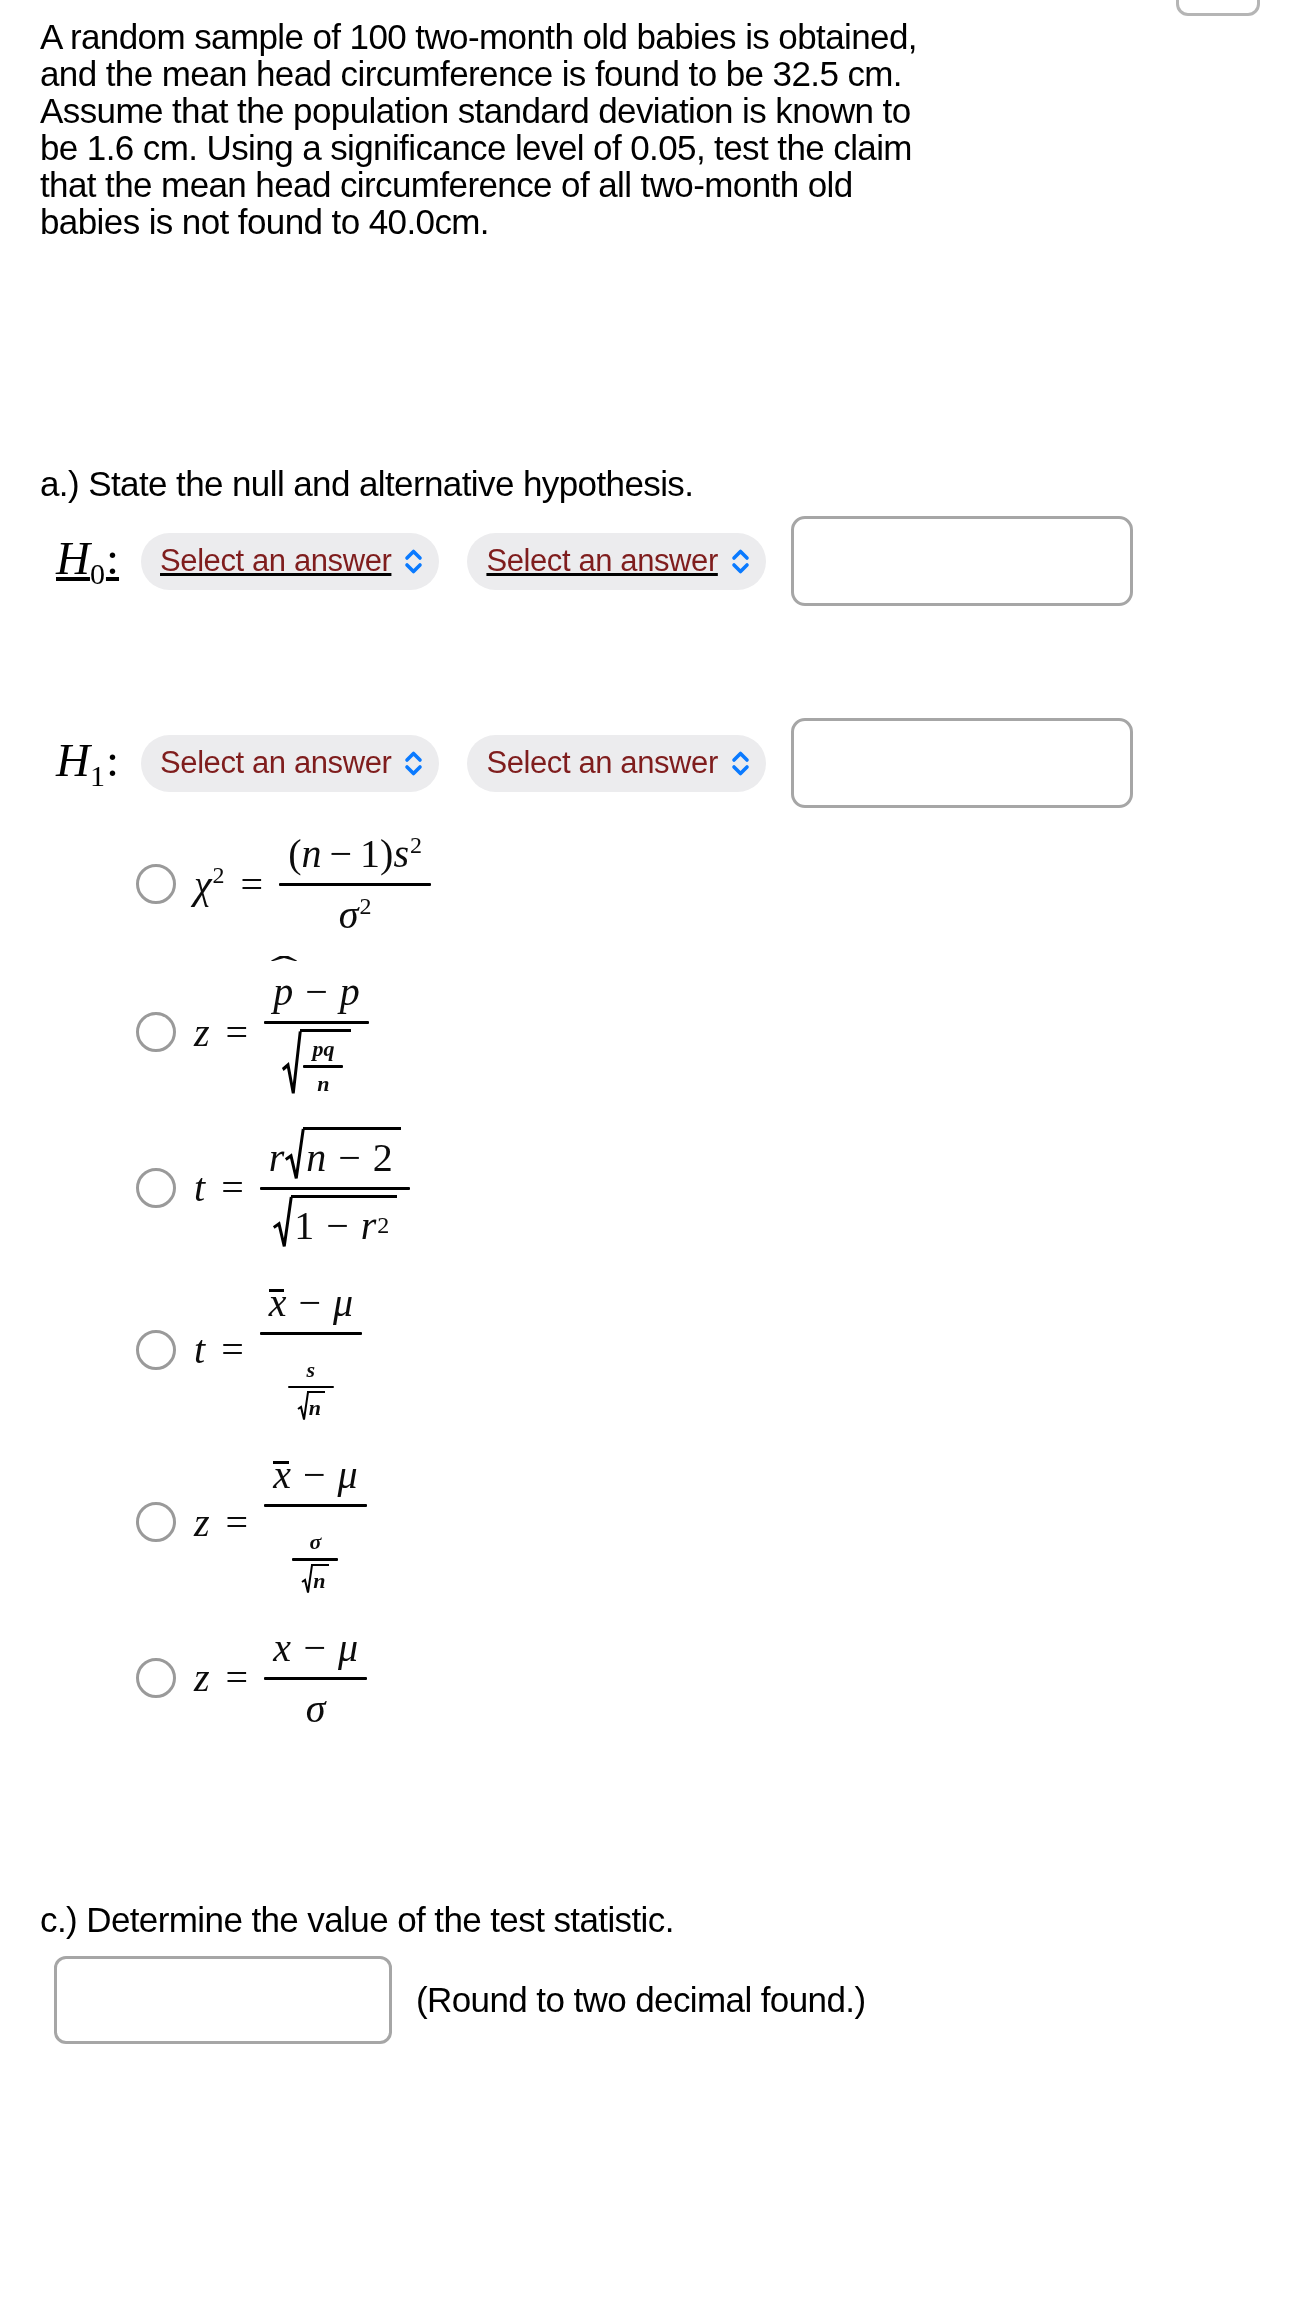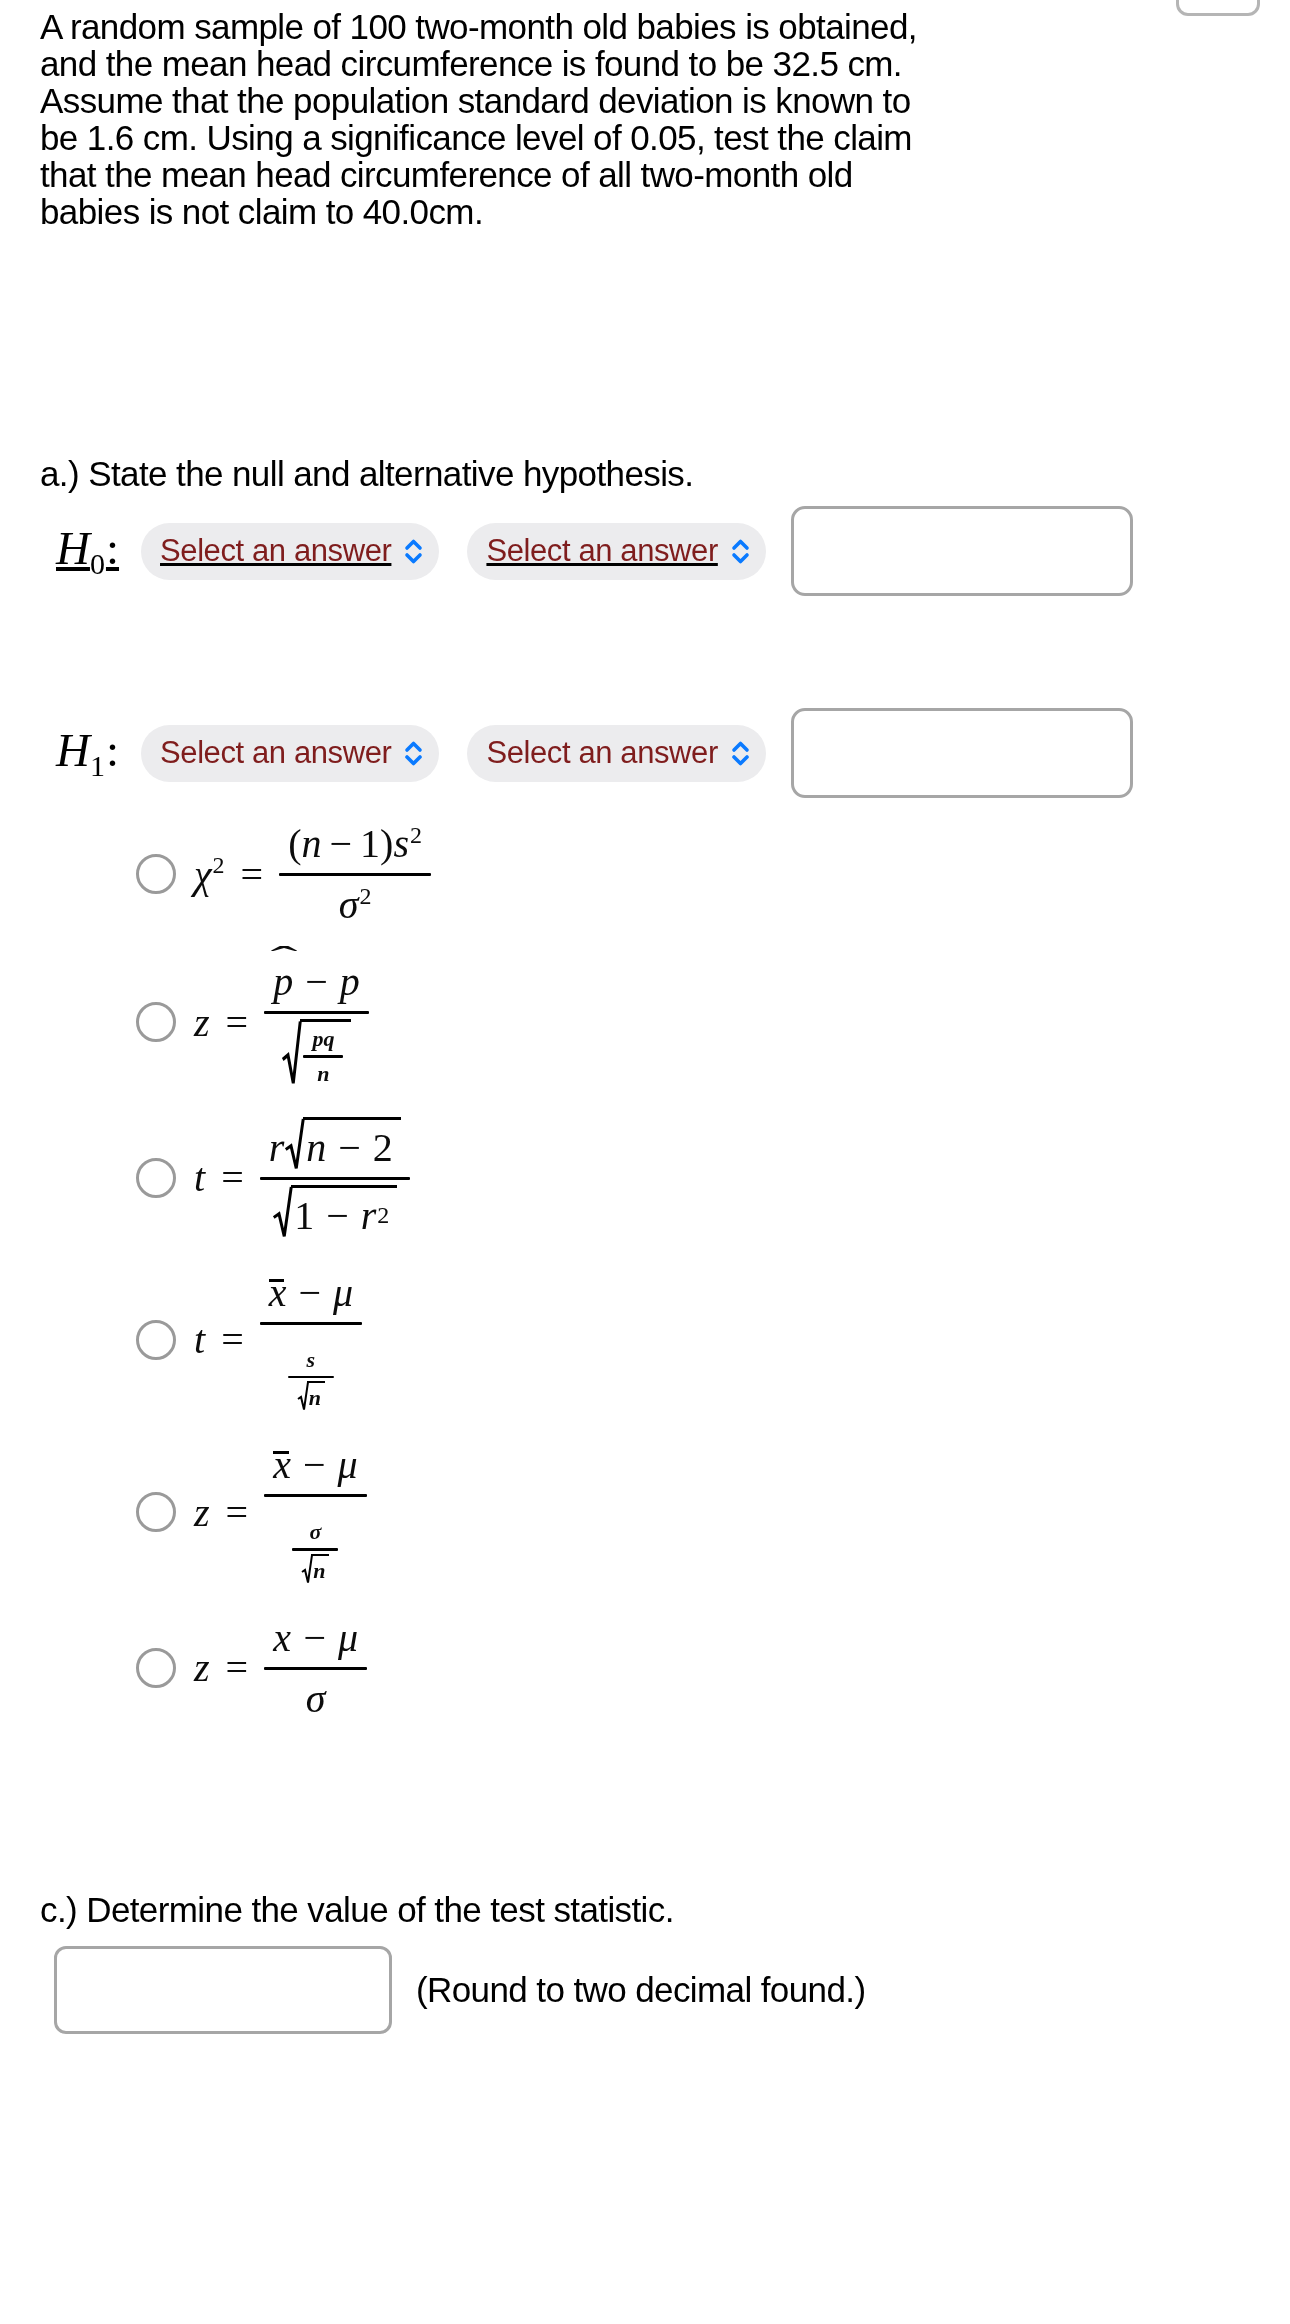--- a/index.html
+++ b/index.html
@@ -5,21 +5,21 @@
   * { box-sizing: border-box; margin: 0; padding: 0; }
   html, body { width: 1290px; }
   body {
     height: 2324px;
     background: #ffffff;
     color: #000;
     font-family: "Liberation Sans", "DejaVu Sans", sans-serif;
     position: relative;
     overflow: hidden;
   }
-  .content { padding: 8px 0 0 40px; }
+  .content { padding: 18px 0 0 40px; }
 
   
   .top-partial {
     position: absolute;
     top: -30px; right: 30px;
     width: 84px; height: 46px;
     border: 3px solid #b5b5b5;
     border-radius: 12px;
     background: #fff;
   }
@@ -180,21 +180,21 @@
 <div class="top-partial"></div>
 
 <div class="content">
 
   <div class="para">
     <div class="para-line">A random sample of 100 two-month old babies is obtained,</div>
     <div class="para-line">and the mean head circumference is found to be 32.5 cm.</div>
     <div class="para-line">Assume that the population standard deviation is known to</div>
     <div class="para-line">be 1.6 cm. Using a significance level of 0.05, test the claim</div>
     <div class="para-line">that the mean head circumference of all two-month old</div>
-    <div class="para-line">babies is not claim to 40.0cm.</div>
+    <div class="para-line">babies is not found to 40.0cm.</div>
   </div>
 
   <div class="heading heading-a">a.) State the null and alternative hypothesis.</div>
 
   <div class="hyp-row h0">
     <span class="hlabel"><span>H</span><span class="hsub">0</span><span class="hcolon">:</span></span>
     <button class="pill">
       <span>Select an answer</span>
       <span class="chev">
         <svg width="21" height="31" viewBox="0 0 21 31">

